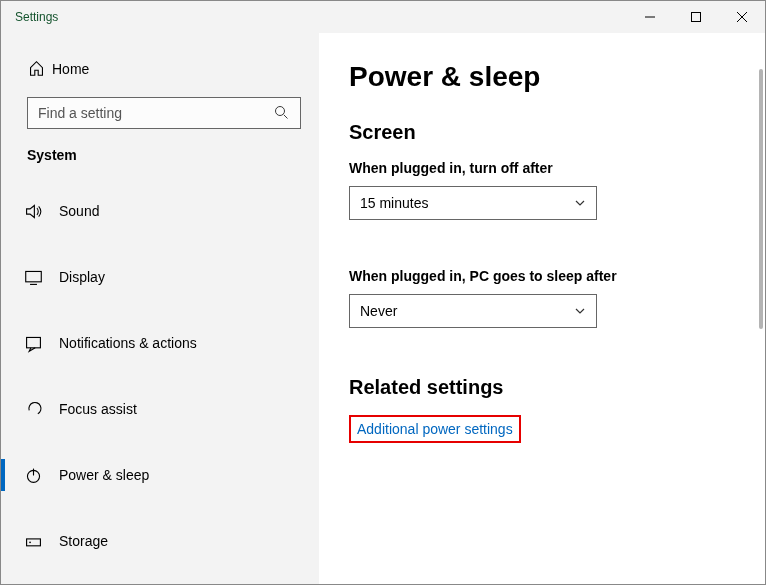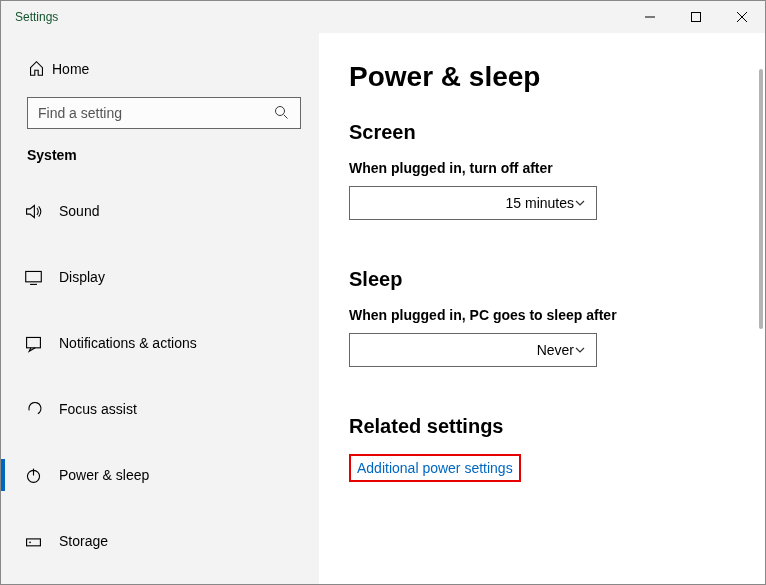--- a/index.html
+++ b/index.html
@@ -98,21 +98,21 @@
 .main h1 { font-size: 28px; font-weight: 600; margin-bottom: 28px; }
 .main h2 { font-size: 20px; font-weight: 600; margin-bottom: 16px; }
 .field-label { font-size: 14px; margin-bottom: 10px; font-weight: bold; }
 .dropdown {
   width: 248px;
   height: 34px;
   border: 1px solid #666;
   display: flex;
   align-items: center;
   padding: 0 10px;
-  justify-content: flex-end;
+  justify-content: space-between;
   margin-bottom: 48px;
   background: #fff;
 }
 .dropdown .val { font-size: 14px; }
 .link-highlight {
   display: inline-block;
   color: #0067c0;
   font-size: 14px;
   border: 2px solid #e60000;
   padding: 4px 6px;
@@ -253,21 +253,20 @@
     <div class="field-label">When plugged in, turn off after</div>
     <div class="dropdown">
       <span class="val">15 minutes</span>
       <span>
         <svg width="12" height="12" viewBox="0 0 12 12">
             <path d="M2 4 L6 8 L10 4" fill="none" stroke="#333" stroke-width="1.2"></path>
           </svg>
       </span>
     </div>
 
-    <h2>Sleep</h2>
     <div class="field-label">When plugged in, PC goes to sleep after</div>
     <div class="dropdown">
       <span class="val">Never</span>
       <span>
         <svg width="12" height="12" viewBox="0 0 12 12">
             <path d="M2 4 L6 8 L10 4" fill="none" stroke="#333" stroke-width="1.2"></path>
           </svg>
       </span>
     </div>
 

